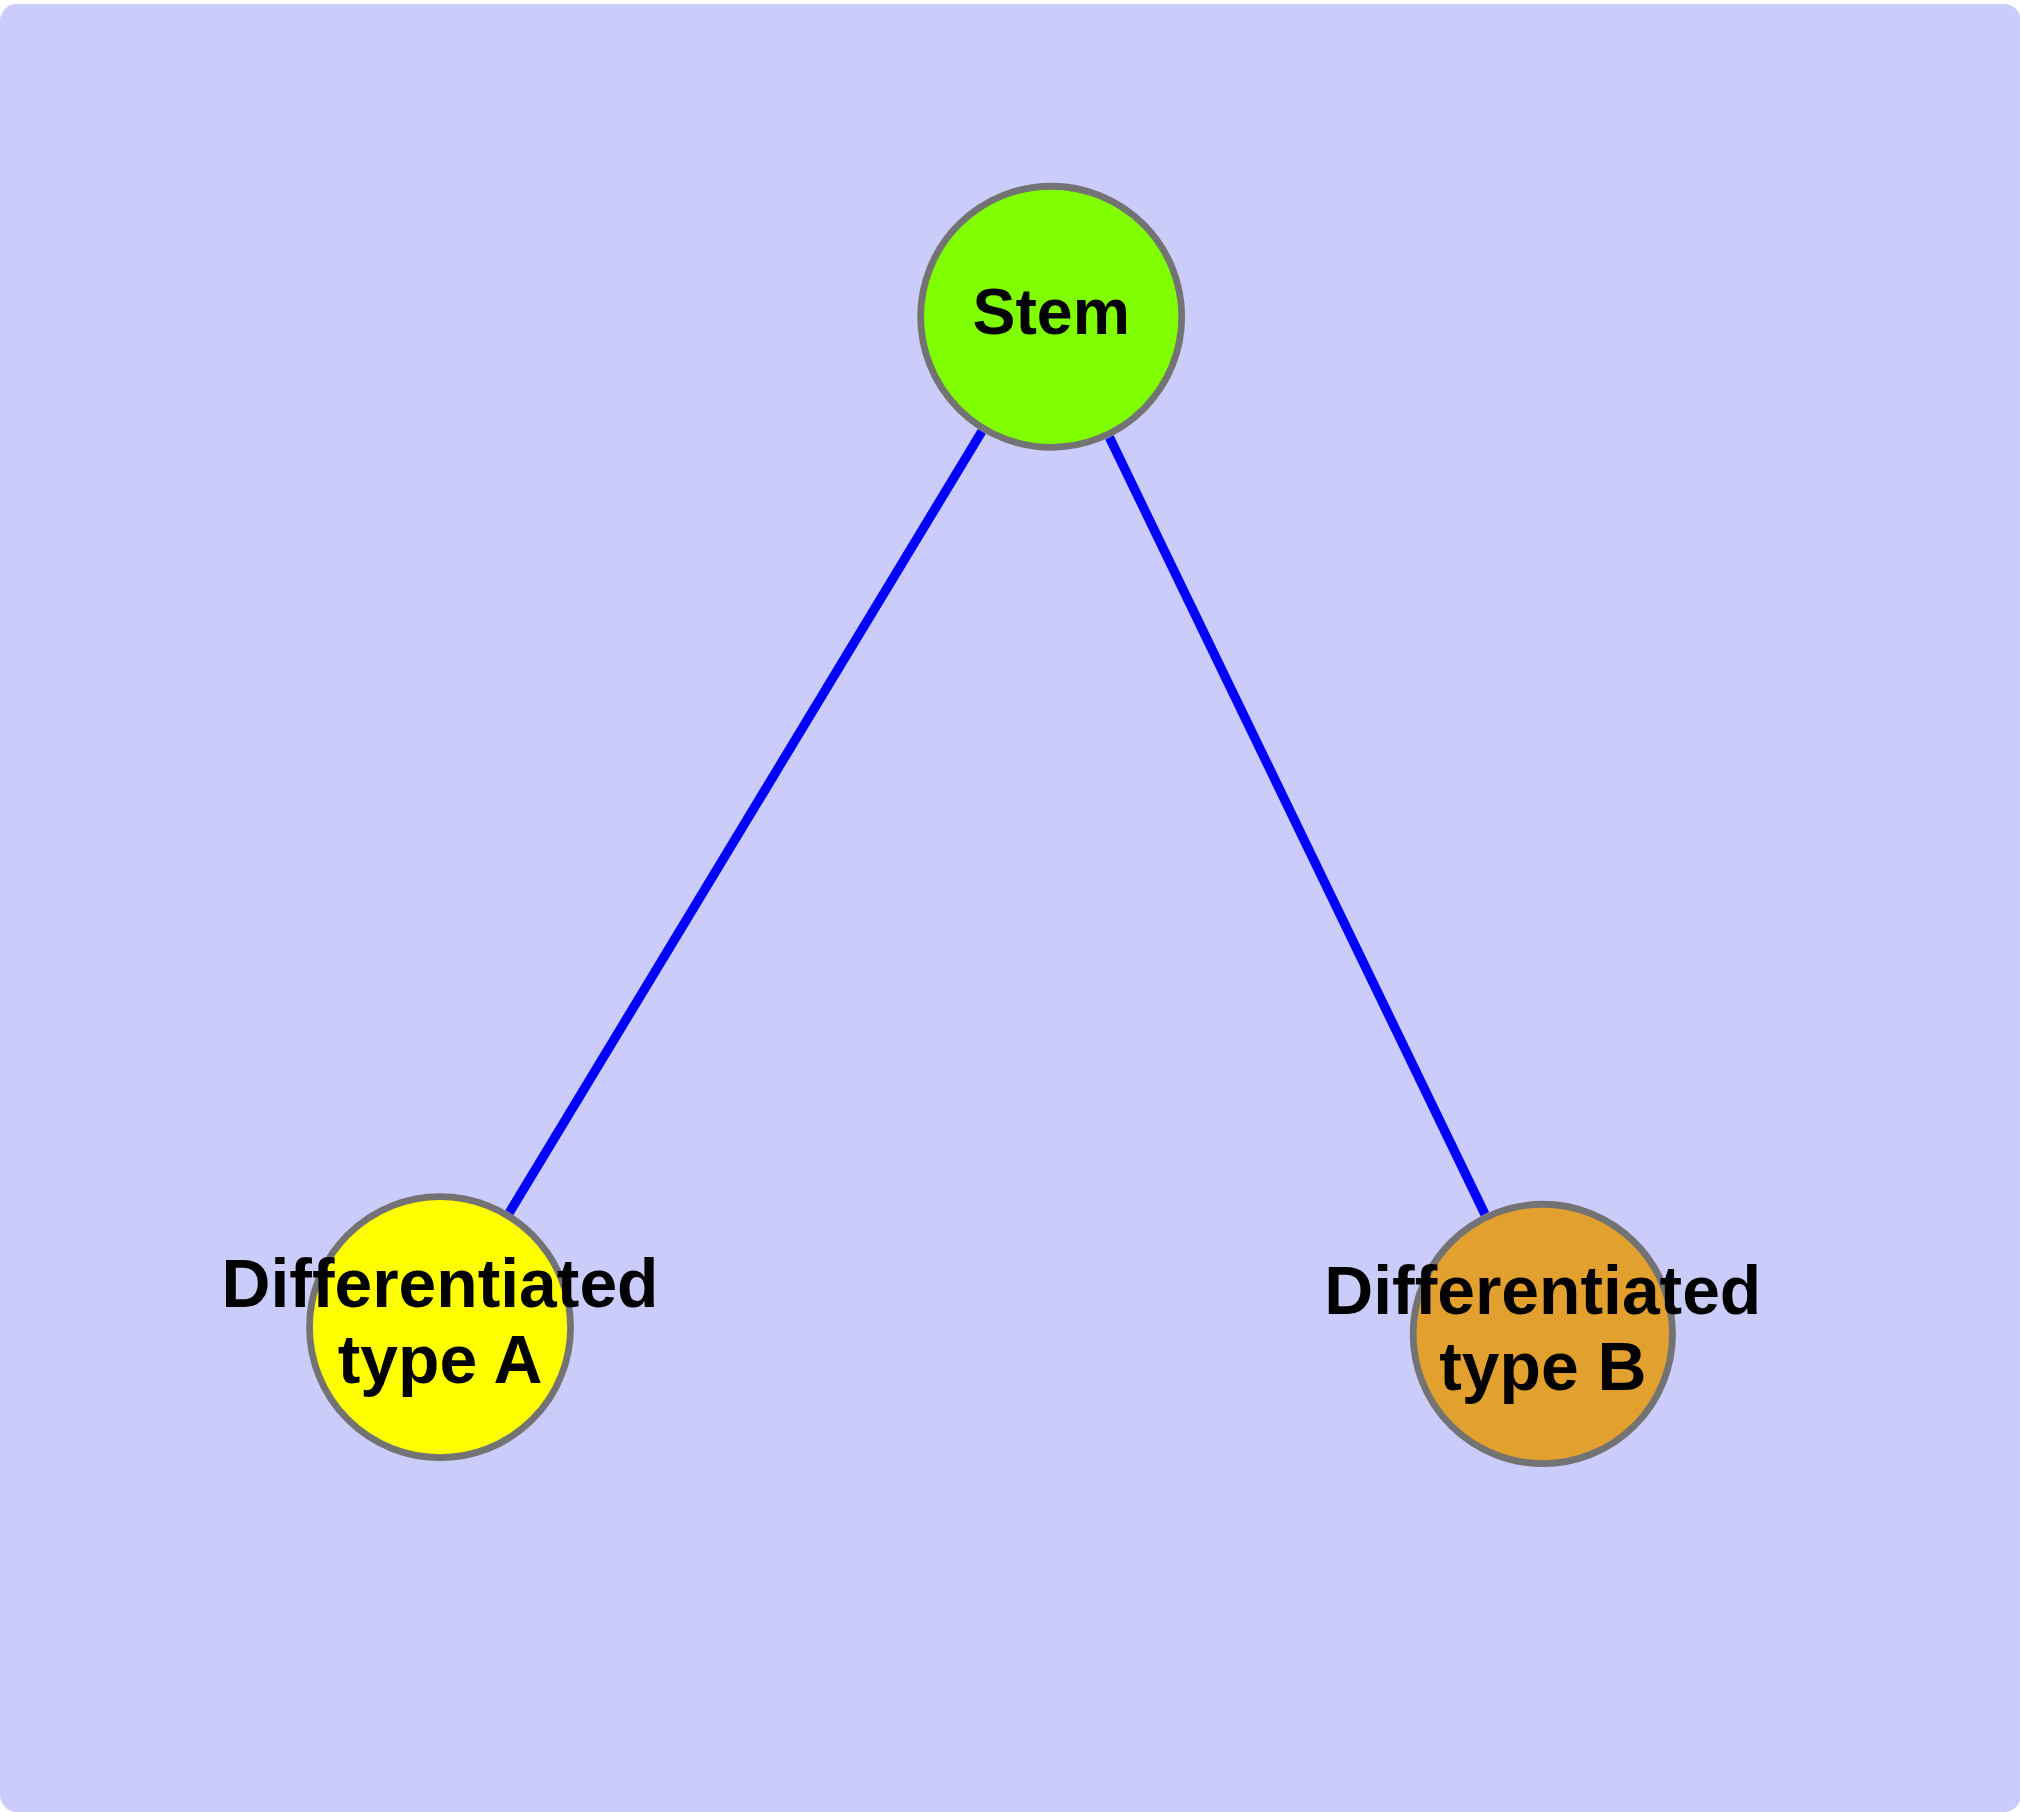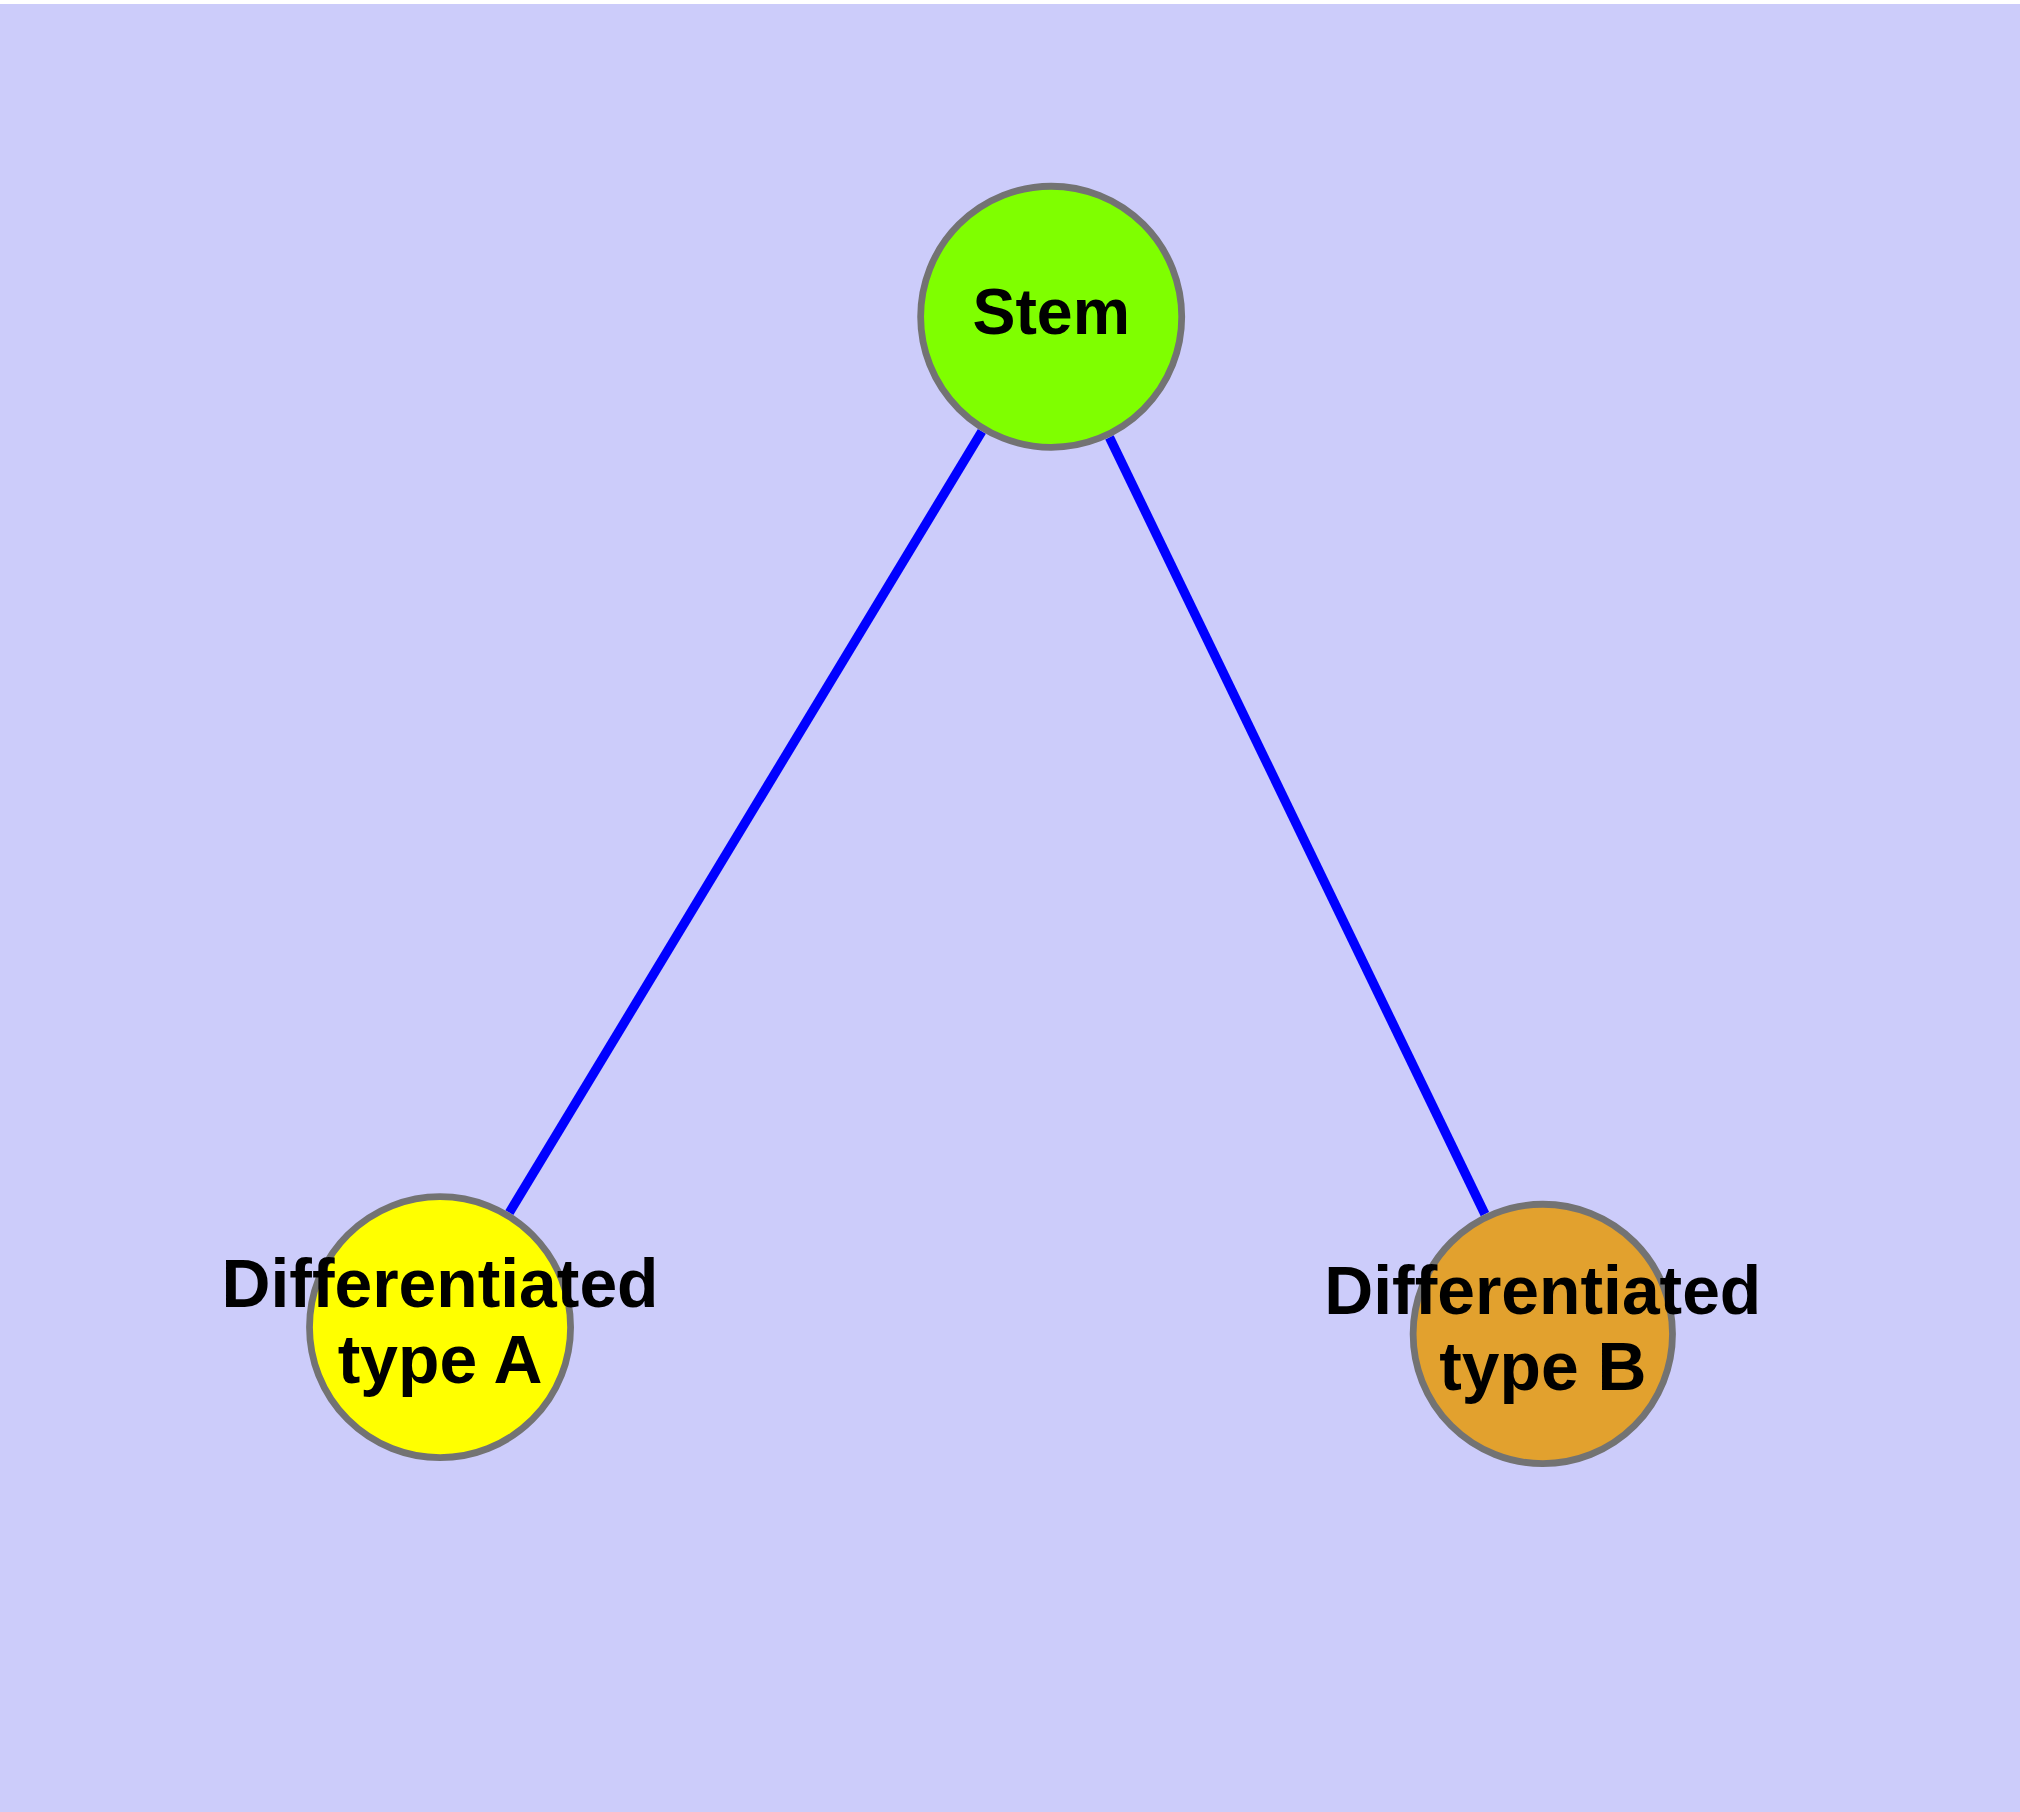--- a/index.html
+++ b/index.html
@@ -60,21 +60,21 @@
     fill: #000000;
     text-anchor: middle;
     dominant-baseline: middle;
     paint-order: normal;
   }
 </style>
 </head>
 <body>
 
 <div id="graph-canvas" style="width: 2021px; height: 1812px; background: rgb(255, 255, 255);">
-  <div id="graph-plot-area" style="top: 4.2px; width: 2021px; height: 1808px; background: rgb(204, 204, 250);">
+  <div id="graph-plot-area" style="top: 4.2px; width: 2021px; height: 1808px; background: rgb(204, 204, 250); border-radius: 17px;">
 
     <svg id="graph-svg" viewBox="0 0 2384 2133" xmlns="http://www.w3.org/2000/svg" style="width: 2021px; height: 1808px;">
 
       <g id="edges-layer">
         <line class="edge-line" x1="1158.23" y1="504.19" x2="600.77" y2="1425.81" stroke="#0000ff" stroke-width="11"></line>
         <line class="edge-line" x1="1308.76" y1="511.26" x2="1751.68" y2="1427.65" stroke="#0000ff" stroke-width="11"></line>
       </g>
 
       <g id="nodes-layer">
 

